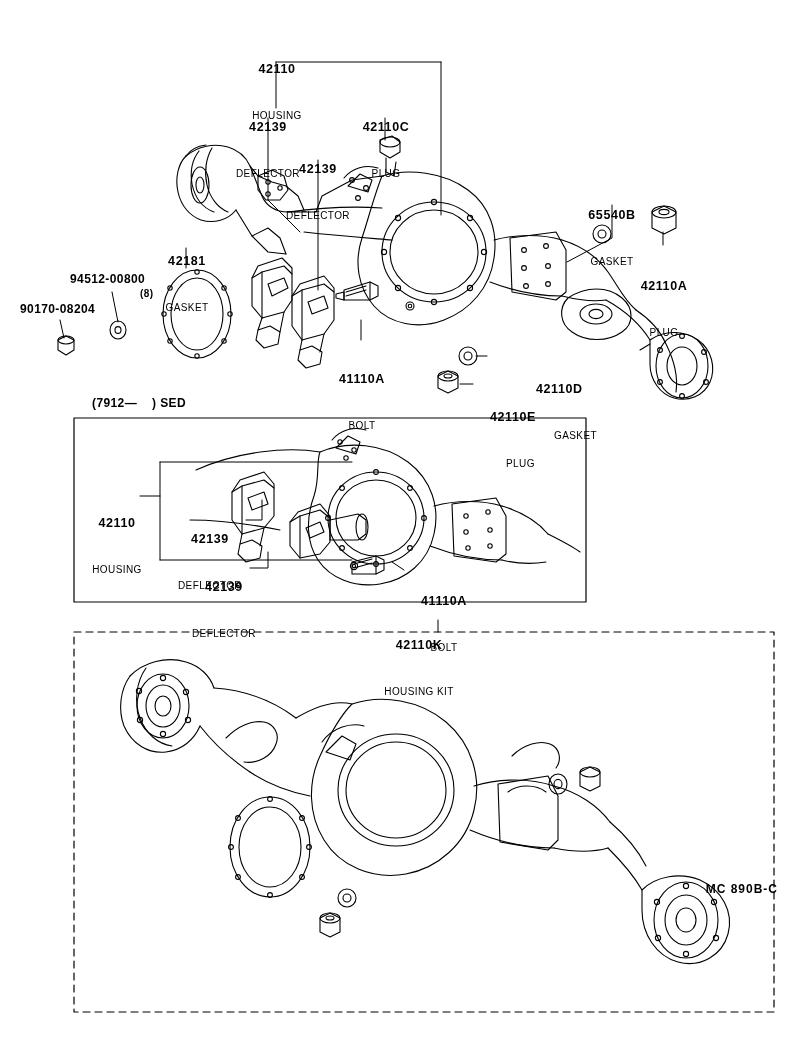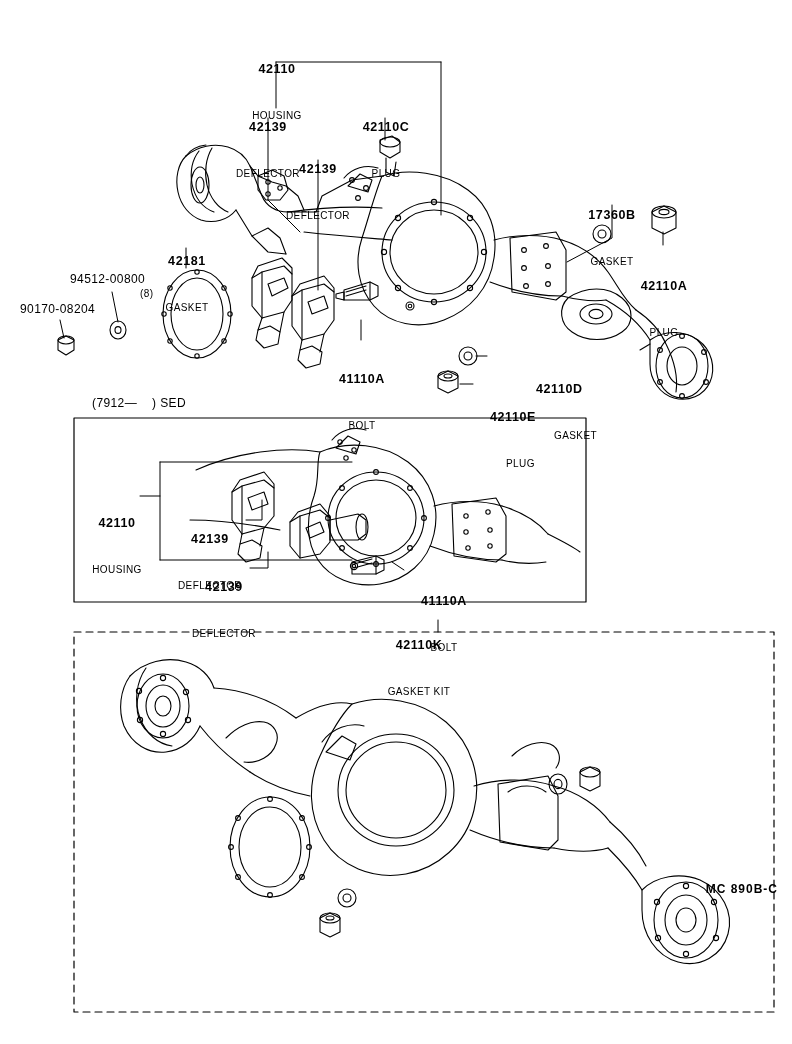--- a/index.html
+++ b/index.html
@@ -44,21 +44,21 @@
   .lbl .nam {
     display: block;
     font-size: 10px;
     font-weight: 400;
     letter-spacing: 0.4px;
   }
   .lbl.left { text-align: left; }
   .plain {
     position: absolute;
     font-size: 12px;
-    font-weight: 400;
+    font-weight: 700;
     letter-spacing: 0.4px;
     white-space: pre;
   }
   .plain.sm { font-size: 10px; }
   .footer {
     position: absolute;
     right: 14px;
     bottom: 21px;
     font-size: 12px;
     font-weight: 700;
@@ -399,21 +399,21 @@
     <span class="num">42139</span>
     <span class="nam">DEFLECTOR</span>
   </div>
 
   <div class="lbl" style="left:348px; top:86px; width:76px;">
     <span class="num">42110C</span>
     <span class="nam">PLUG</span>
   </div>
 
   <div class="lbl" style="left:572px; top:174px; width:80px;">
-    <span class="num">17360B</span>
+    <span class="num">65540B</span>
     <span class="nam">GASKET</span>
   </div>
 
   <div class="lbl" style="left:626px; top:245px; width:76px;">
     <span class="num">42110A</span>
     <span class="nam">PLUG</span>
   </div>
 
   <div class="lbl" style="left:150px; top:220px; width:74px;">
     <span class="num">42181</span>
@@ -456,18 +456,18 @@
     <span class="nam">DEFLECTOR</span>
   </div>
 
   <div class="lbl" style="left:406px; top:560px; width:76px;">
     <span class="num">41110A</span>
     <span class="nam">BOLT</span>
   </div>
 
   <div class="lbl" style="left:369px; top:604px; width:100px;">
     <span class="num">42110K</span>
-    <span class="nam">GASKET KIT</span>
+    <span class="nam">HOUSING KIT</span>
   </div>
 
   <div class="footer">MC 890B-C</div>
 
 </div>
 
 </body></html>

